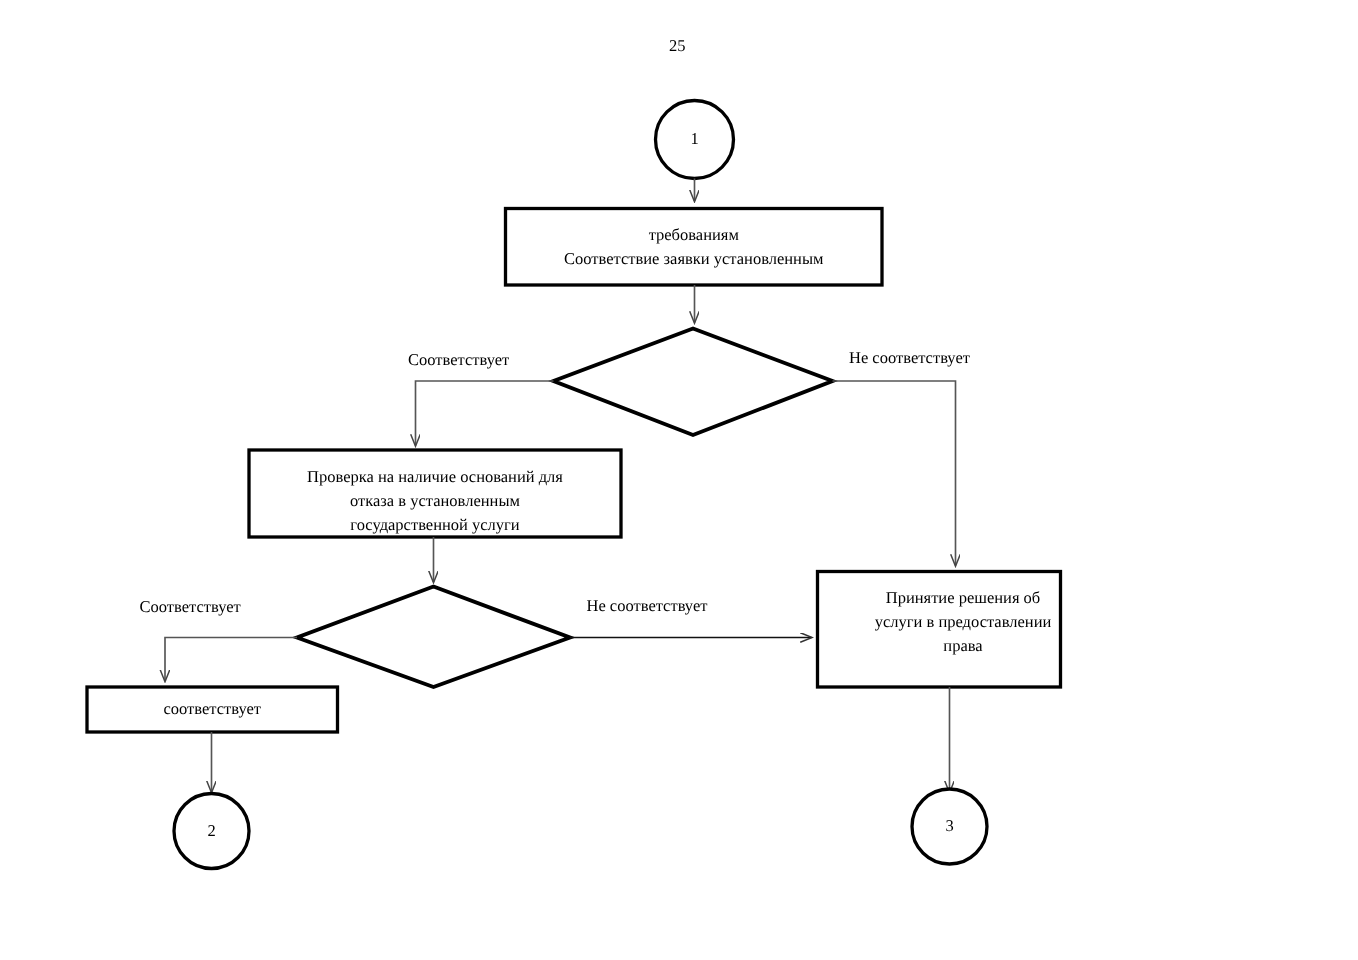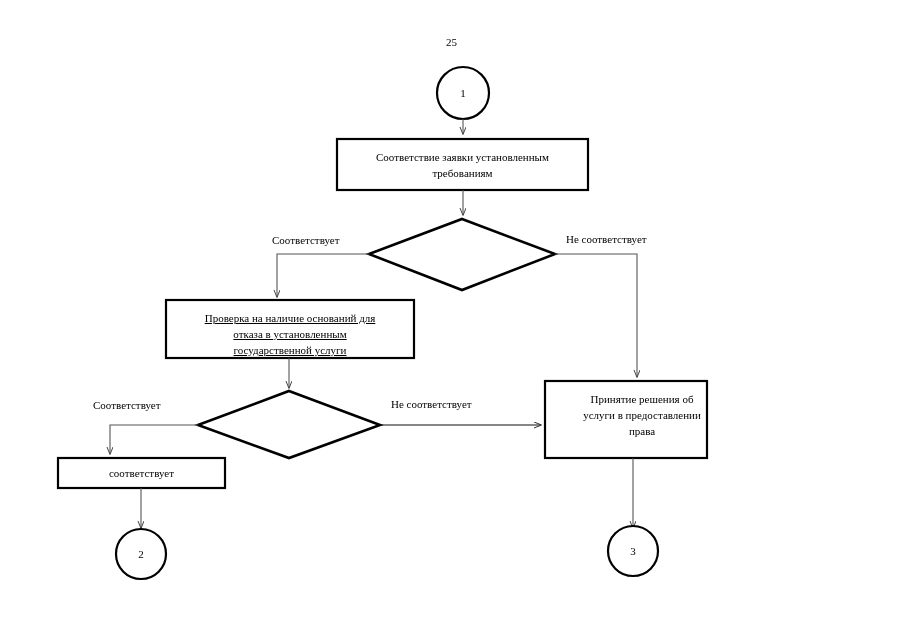--- a/index.html
+++ b/index.html
@@ -101,34 +101,34 @@
     <rect x="545" y="381" width="162" height="77" fill="#ffffff" stroke="#000000" stroke-width="2.2"></rect>
 
     <line x1="141" y1="488" x2="141" y2="528" stroke="#555555" stroke-width="1.1" marker-end="url(#arrow-thin)"></line>
 
     <line x1="633" y1="458" x2="633" y2="528" stroke="#555555" stroke-width="1.1" marker-end="url(#arrow-thin)"></line>
 
     <circle cx="141" cy="554" r="25" fill="#ffffff" stroke="#000000" stroke-width="2.2"></circle>
     <circle cx="633" cy="551" r="25" fill="#ffffff" stroke="#000000" stroke-width="2.2"></circle>
   </svg>
 
-  <div class="page-number" style="left:446px; top:35px;">25</div>
+  <div class="page-number" style="left:446px; top:24px;">25</div>
 
   <div class="circle-label" style="left:443px; top:86px; width:40px;">1</div>
 
   <div class="node-text" style="left:339px; top:149px; width:247px;">
+    <span class="tline">требованиям</span>
     <span class="tline">Соответствие заявки установленным</span>
-    <span class="tline">требованиям</span>
   </div>
 
   <div class="edge-label" style="left:272px; top:233px;">Соответствует</div>
 
   <div class="edge-label" style="left:566px; top:232px;">Не соответствует</div>
 
-  <div class="node-text" style="left:168px; top:310px; width:244px;text-decoration:underline;">
+  <div class="node-text" style="left:168px; top:310px; width:244px;">
     <span class="tline">Проверка на наличие оснований для</span>
     <span class="tline">отказа в установленным</span>
     <span class="tline">государственной услуги</span>
   </div>
 
   <div class="edge-label" style="left:93px; top:398px;">Соответствует</div>
 
   <div class="edge-label" style="left:391px; top:397px;">Не соответствует</div>
 
   <div class="node-text" style="left:60px; top:465px; width:163px;">

